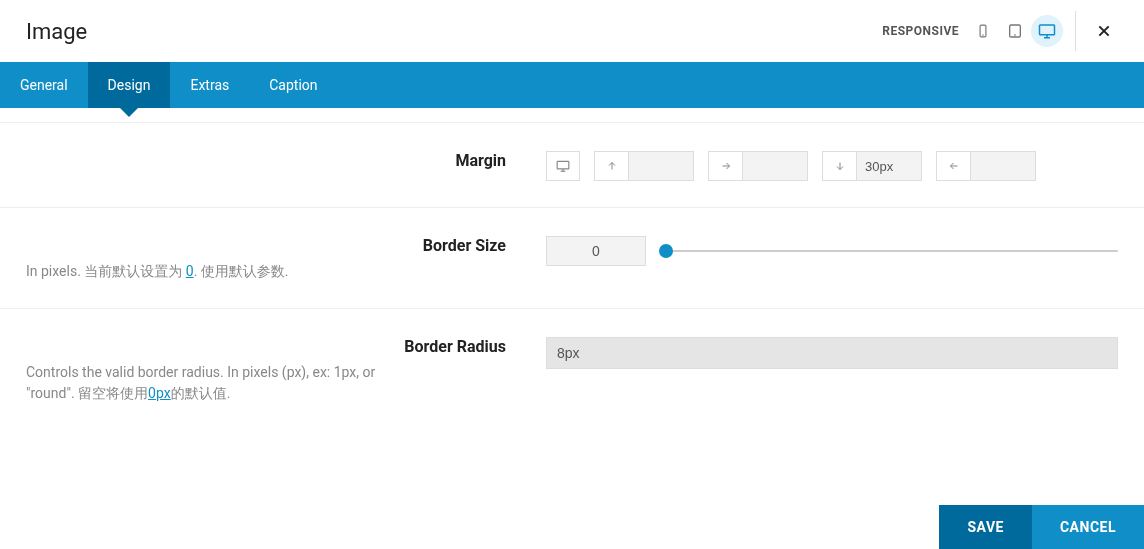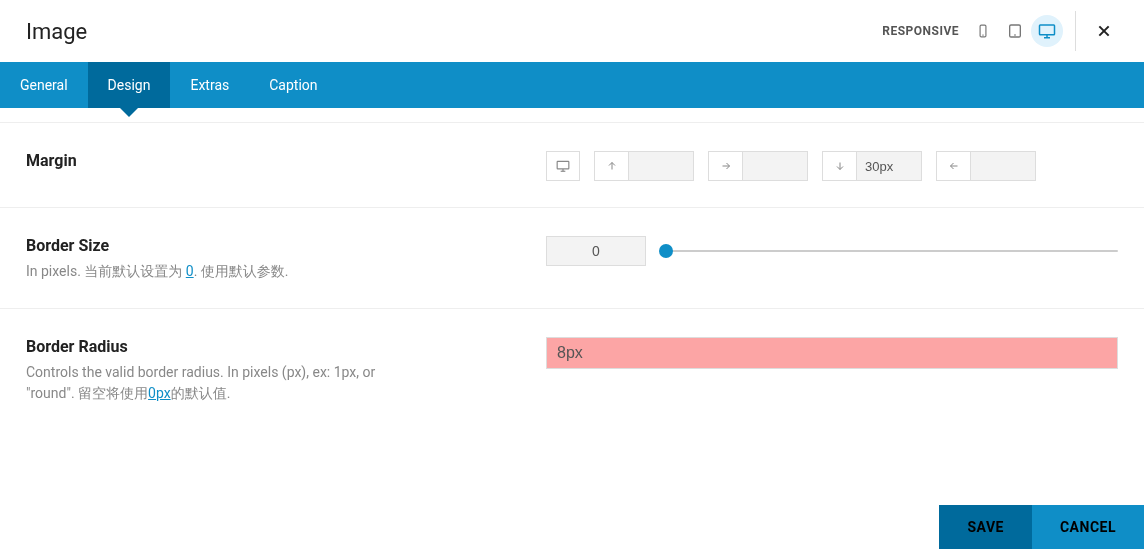--- a/index.html
+++ b/index.html
@@ -113,20 +113,21 @@
     .row-right {
       flex: 1;
       display: flex;
       align-items: flex-start;
     }
     .field-label {
       font-size: 16px;
       font-weight: 700;
       color: #222;
       margin-bottom: 6px;
+      text-align: right;
     }
     .field-desc {
       font-size: 14px;
       color: #888;
       line-height: 1.5;
     }
     .link { color: #0f8ec7; text-decoration: underline; cursor: pointer; }
     .margin-controls {
       display: flex;
       gap: 14px;
@@ -190,41 +191,41 @@
       width: 14px;
       height: 14px;
       background: #0f8ec7;
       border-radius: 50%;
       cursor: pointer;
     }
     .text-input {
       width: 100%;
       height: 32px;
       border: 1px solid #ddd;
-      background: #fca5a5;
+      background: #e5e5e5;
       padding: 0 10px;
-      font-size: 16px;
+      font-size: 14px;
       color: #555;
       outline: none;
     }
     .footer {
       position: absolute;
       bottom: 0;
       right: 0;
       display: flex;
     }
     .btn {
       height: 44px;
       padding: 0 28px;
       display: flex;
       align-items: center;
       justify-content: center;
       font-size: 14px;
       font-weight: 700;
-      color: #000000;
+      color: #ffffff;
       cursor: pointer;
       letter-spacing: 0.5px;
     }
     .btn-save { background: #006a9c; }
     .btn-cancel { background: #0f8ec7; }
     svg { display: block; }
   </style>
 </head>
 <body>
 

